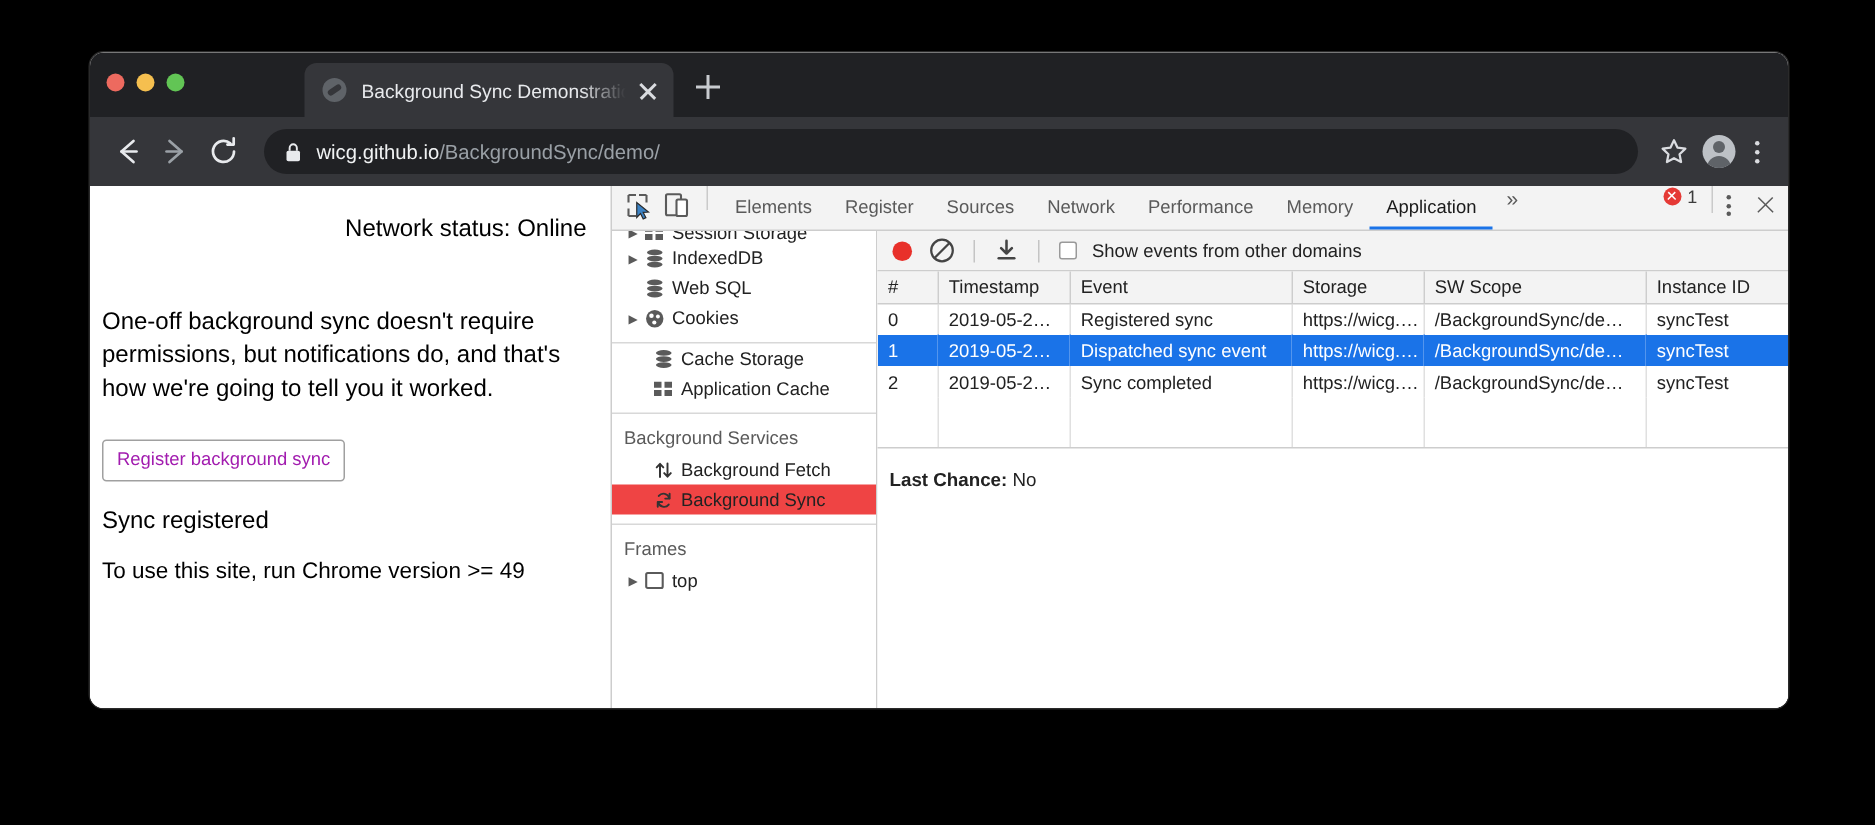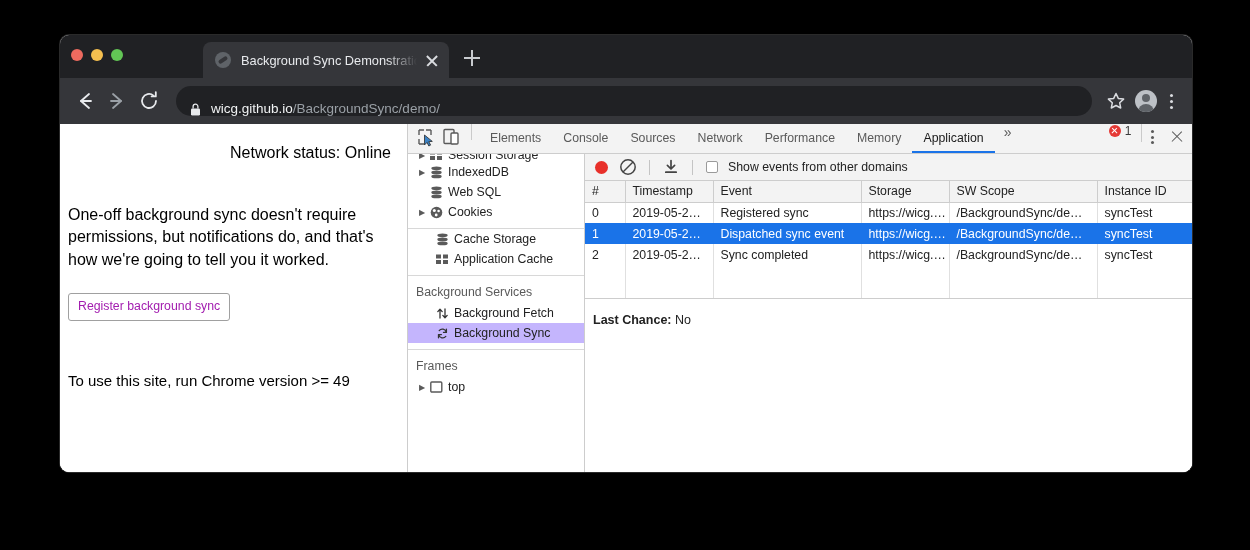--- a/index.html
+++ b/index.html
@@ -126,21 +126,21 @@
   .reload {
     position: absolute; left: 0; top: 0; width: 30px; height: 30px;
   }
   .omnibox {
     flex: 1 1 auto;
     height: 30px;
     margin-left: 10px;
     background: #202124;
     border-radius: 15px;
     display: flex;
-    align-items: flex-end;
+    align-items: center;
     padding: 0 14px;
     gap: 10px;
   }
   .lock { flex: 0 0 11px; }
   .url {
     font-size: 13.5px;
     color: #9aa0a6;
     white-space: nowrap;
   }
   .url b { color: #f1f3f4; font-weight: 400; }
@@ -307,21 +307,21 @@
   }
   .side-row {
     height: 20px;
     display: flex;
     align-items: center;
     font-size: 12.3px;
     color: #222;
     padding-left: 8px;
     white-space: nowrap;
   }
-  .side-row.sel { background: #c4b5fd; }
+  .side-row.sel { background: #ef4444; }
   .tri {
     width: 12px; flex: 0 0 12px;
     font-size: 8px; color: #5a5a5a;
     text-align: center;
   }
   .tri.empty { visibility: hidden; }
   .s-icon {
     width: 17px; flex: 0 0 17px;
     display: flex; align-items: center; justify-content: center;
     margin-right: 3px;
@@ -471,20 +471,21 @@
         <i></i>
       </div>
   </div>
 
   <div class="content">
 
     <div class="page">
       <p class="p-status">Network status: Online</p>
       <p>One-off background sync doesn't require permissions, but notifications do, and that's how we're going to tell you it worked.</p>
       <div class="reg-btn">Register background sync</div>
+      <p class="sync-reg">Sync registered</p>
       <div class="chrome-note">To use this site, run Chrome version &gt;= 49</div>
     </div>
 
     <div class="devtools">
 
       <div class="dt-tabbar">
         <div class="dt-tool">
           <svg width="26" height="26" viewBox="0 0 26 26">
               <path d="M7 6 h5 M7 6 v5 M19 6 h-5 M19 6 v5 M7 20 h5 M7 20 v-5" fill="none" stroke="#5a5a5a" stroke-width="1.4"></path>
               <path d="M12.5 11 L12.5 21 L15 18.4 L16.8 22 L18.6 21.1 L16.8 17.6 L20.3 17.4 Z" fill="#3b82c4" stroke="#2a2a2a" stroke-width="0.8"></path>
@@ -492,21 +493,21 @@
         </div>
         <div class="dt-tool">
           <svg width="26" height="26" viewBox="0 0 26 26">
               <rect x="6" y="5.5" width="10" height="14" rx="1" fill="none" stroke="#5a5a5a" stroke-width="1.4"></rect>
               <rect x="13" y="9" width="7" height="11" rx="1" fill="#fff" stroke="#5a5a5a" stroke-width="1.4"></rect>
             </svg>
         </div>
         <div class="dt-sep"></div>
 
         <div class="dt-tab">Elements</div>
-        <div class="dt-tab">Console</div>
+        <div class="dt-tab">Register</div>
         <div class="dt-tab">Sources</div>
         <div class="dt-tab">Network</div>
         <div class="dt-tab">Performance</div>
         <div class="dt-tab">Memory</div>
         <div class="dt-tab active">Application</div>
         <div class="dt-more">»</div>
 
         <div class="dt-spacer"></div>
 
         <div class="err-badge">

